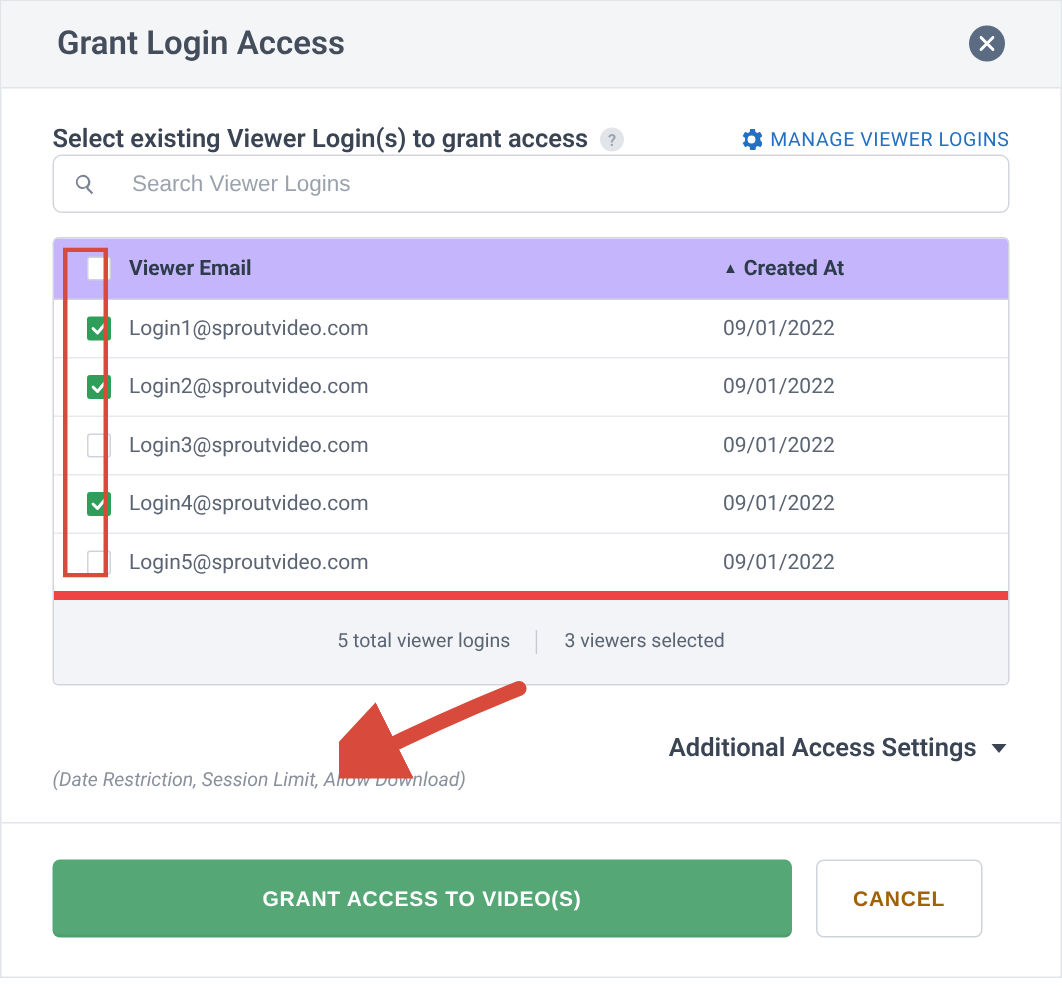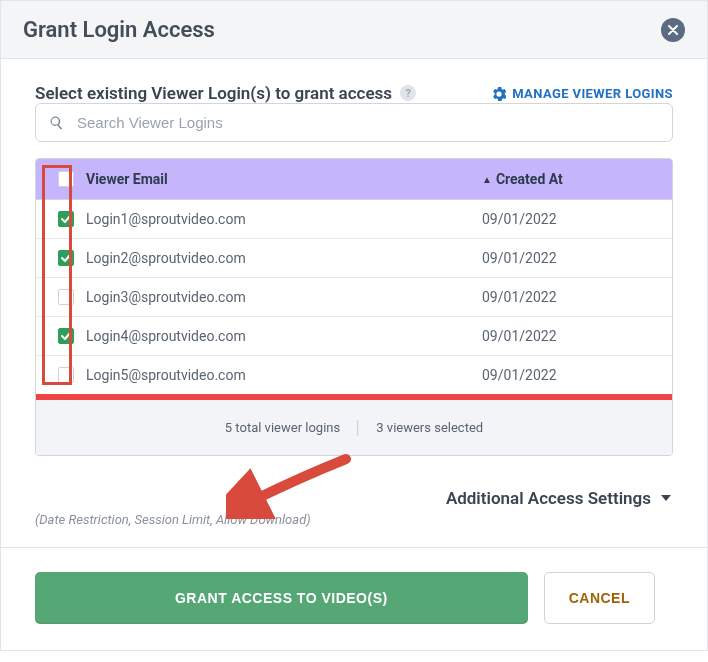--- a/index.html
+++ b/index.html
@@ -9,24 +9,23 @@
     color: #2e3b4b;
     background: #fff;
   }
   .modal {
     width: 708px;
     border: 1px solid #e1e4e8;
   }
   .modal-header {
     background: #f4f5f7;
     border-bottom: 1px solid #e1e4e8;
-    padding: 16px 22px;
+    padding: 16px 37px;
     display: flex;
     justify-content: space-between;
-    align-items: center;
   }
   .modal-title {
     font-size: 22px;
     font-weight: 600;
     color: #444d5b;
   }
   .close-btn {
     width: 24px; height: 24px;
     background: #5a6b82;
     border-radius: 50%;
@@ -54,34 +53,34 @@
     width: 16px; height: 16px;
     border-radius: 50%;
     background: #e1e4e8;
     color: #9aa2ad;
     display: inline-flex;
     align-items: center; justify-content: center;
     font-size: 11px;
   }
   .manage-link {
     color: #2470c2;
-    font-weight: 700;
+    font-weight: 400;
     font-size: 13px;
     letter-spacing: 0.4px;
-    display: flex; align-items: flex-end; gap: 6px;
+    display: flex; align-items: center; gap: 6px;
     cursor: pointer;
   }
   .manage-link svg { width:14px; height:14px; fill:#2470c2; }
   .search-box {
     display: flex;
     align-items: center;
     border: 1px solid #d2d6dc;
     border-radius: 6px;
     padding: 10px 14px;
-    gap: 13px;
+    gap: 24px;
     margin-bottom: 16px;
   }
   .search-box svg { width:14px; height:14px; fill:#7b8494; }
   .search-box input {
     border: none; outline: none; flex: 1;
     font-size: 15px;
     color: #2e3b4b;
   }
   .search-box input::placeholder { color: #9aa2ad; }
   .table {

